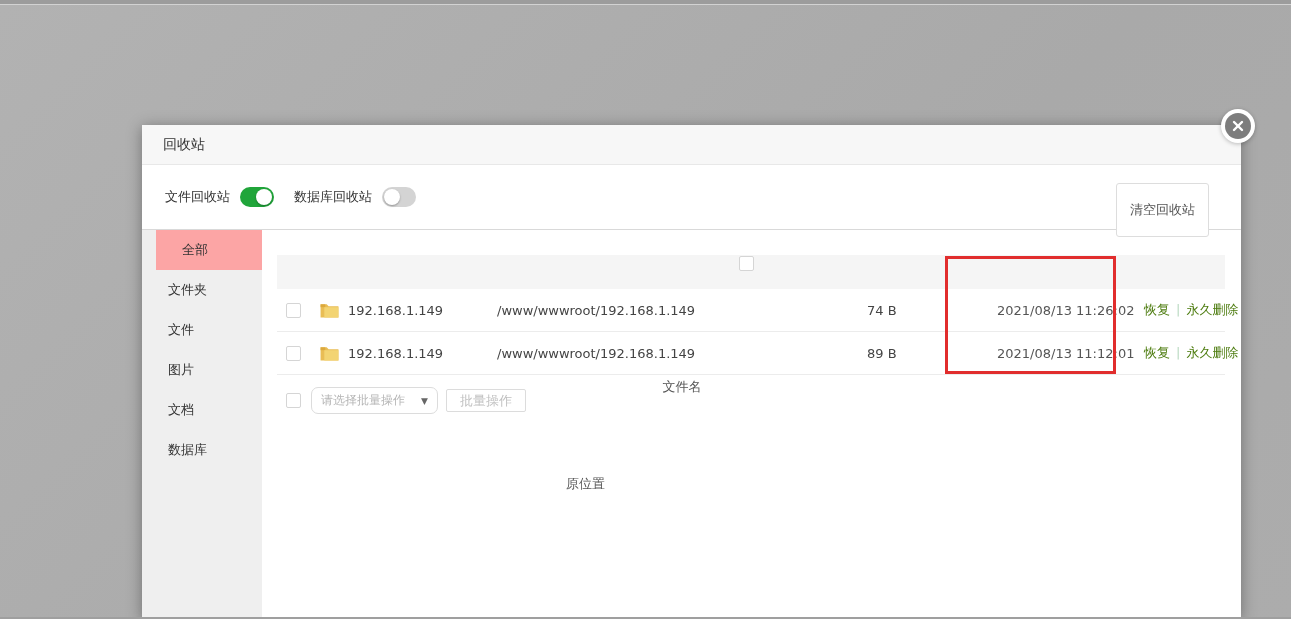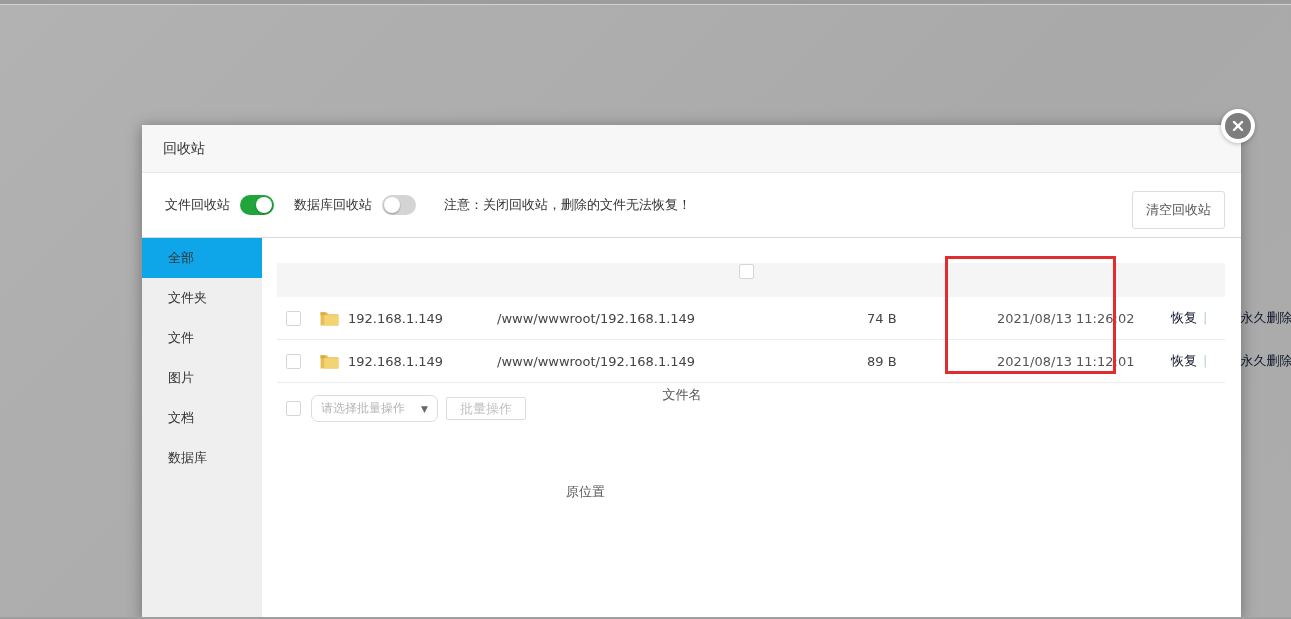--- a/index.html
+++ b/index.html
@@ -16,21 +16,21 @@
   .backdrop   { position:absolute; top:5px; left:0; width:100%; height:614px;
                 background:linear-gradient(135deg,#b2b2b2 0%,#a9a9a9 60%,#acacac 100%); z-index:0; }
   .bottom-strip { position:absolute; bottom:0; left:0; width:100%; height:2px; background:#9f9f9f; z-index:60; }
 
   
   .modal {
     position:absolute; left:142px; top:125px; width:1099px; height:494px;
     background:#fff; box-shadow:0 2px 14px rgba(0,0,0,.35); z-index:10;
   }
   .modal-header {
-    height:48px; background:#f7f7f7; border-bottom:1px solid #e8e8e8;
+    height:40px; background:#f7f7f7; border-bottom:1px solid #e8e8e8;
     display:flex; align-items:center; padding-left:21px;
     font-size:14px; color:#333;
   }
   .close-btn {
     position:absolute; top:-16px; left:1079px; width:34px; height:34px;
     border-radius:50%; background:#fff; box-shadow:0 1px 4px rgba(0,0,0,.25);
     display:flex; align-items:center; justify-content:center; cursor:pointer; z-index:20;
   }
   .close-inner {
     width:26px; height:26px; border-radius:50%; background:#7d7d7d;
@@ -51,52 +51,52 @@
   .toggle .knob {
     position:absolute; top:2px; width:16px; height:16px; border-radius:50%;
     background:#fff; box-shadow:0 1px 2px rgba(0,0,0,.3);
   }
   .toggle.on  { background:#20a53a; }
   .toggle.on .knob { right:2px; }
   .toggle.off { background:#d4d4d4; }
   .toggle.off .knob { left:2px; }
   .toolbar-note { margin-left:28px; color:#333; }
   .clear-btn {
-    position:absolute; right:16px; top:18px;
+    position:absolute; right:32px; top:18px;
     background:#fff; border:1px solid #ddd; border-radius:3px;
-    padding:9px 13px; font-size:13px; color:#555; cursor:pointer;
+    padding:17px 13px; font-size:13px; color:#555; cursor:pointer;
   }
 
   
   .modal-body { display:flex; height:388px; }
   .sidebar { width:120px; background:#efefef; flex:0 0 120px; }
   .sidebar-tab {
     height:40px; display:flex; align-items:center; padding-left:26px;
     color:#333; cursor:pointer; font-size:13px;
   }
-  .sidebar-tab.selected { background:#0ea5e9; }
+  .sidebar-tab.selected { background:#fca5a5;margin-left:14px; }
   .main { flex:1; background:#fff; padding:25px 16px 0 15px; }
 
   
   .rtable { width:948px; }
   .trow { display:flex; align-items:center; }
   .trow.thead { height:34px; background:#f5f5f5; color:#555;flex-direction:column; }
   .trow.tdata { height:43px; border-bottom:1px solid #ececec; color:#444; }
   .col-check { width:43px; padding-left:9px; flex:0 0 43px; }
   .col-name  { width:177px; flex:0 0 177px; display:flex; align-items:center; }
   .col-path  { width:370px; flex:0 0 370px; }
   .col-size  { width:102px; flex:0 0 102px; }
   .col-time  { width:147px; flex:0 0 147px; color:#555;margin-left:28px; }
   .col-action{ flex:1; text-align:right; padding-right:10px; white-space:nowrap; }
   .checkbox {
     width:15px; height:15px; border:1px solid #d5d5d5; border-radius:2px;
     background:#fff; display:inline-block; cursor:pointer; vertical-align:middle;
   }
   .folder-icon { width:19px; height:16px; margin-right:9px; flex:0 0 19px; }
-  .link-green { color:#0f172a; text-decoration:none; cursor:pointer;margin-left:27px; }
+  .link-green { color:#4d7c0f; text-decoration:none; cursor:pointer; }
   .action-sep { color:#b9d9c0; margin:0 6px; }
 
   
   .batch-row { margin-top:12px; display:flex; align-items:center; padding-left:9px; }
   .batch-select {
     margin-left:10px; width:127px; height:27px; border:1px solid #dcdcdc; border-radius:7px;
     display:flex; align-items:center; justify-content:space-between;
     padding:12px 9px; color:#b5b5b5; background:#fff; cursor:pointer; font-size:12px;
   }
   .batch-select .caret { color:#666; font-size:9px; }
@@ -135,21 +135,20 @@
 
   <div class="toolbar">
     <span class="toolbar-label">文件回收站</span>
     <span class="toggle on">
         <span class="knob"></span>
       </span>
     <span class="toolbar-label" style="margin-left:20px;">数据库回收站</span>
     <span class="toggle off">
         <span class="knob"></span>
       </span>
-    <span class="toolbar-note">注意：关闭回收站，删除的文件无法恢复！</span>
     <button class="clear-btn">清空回收站</button>
   </div>
 
   <div class="modal-body">
 
     <div class="sidebar">
       <div class="sidebar-tab selected">
           <span>全部</span>
         </div>
       <div class="sidebar-tab">

